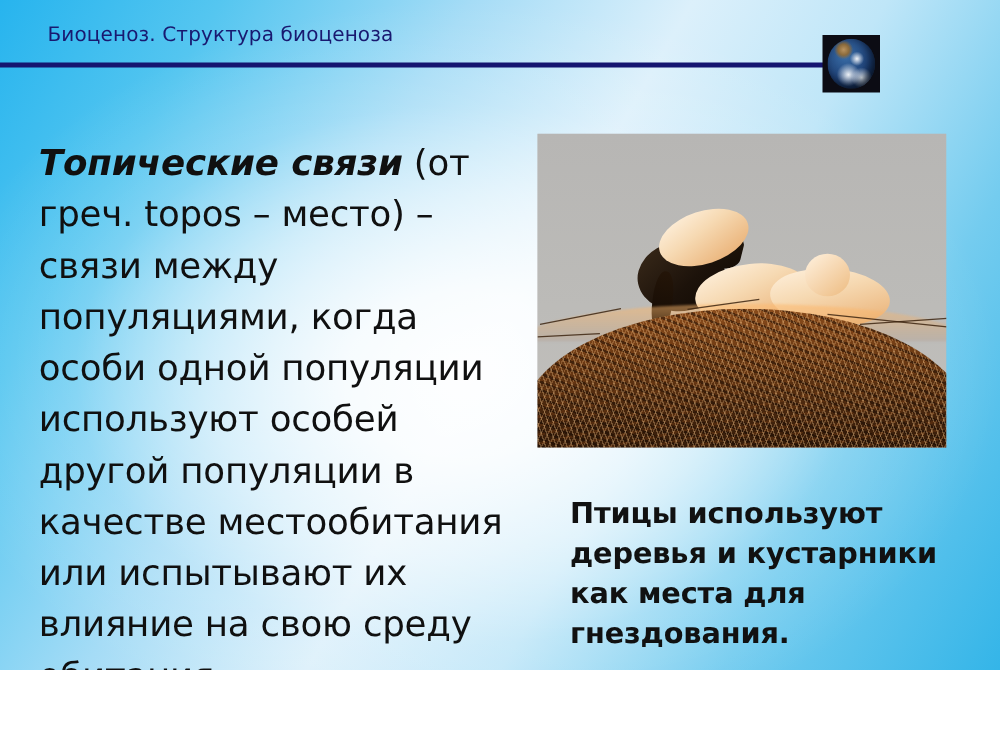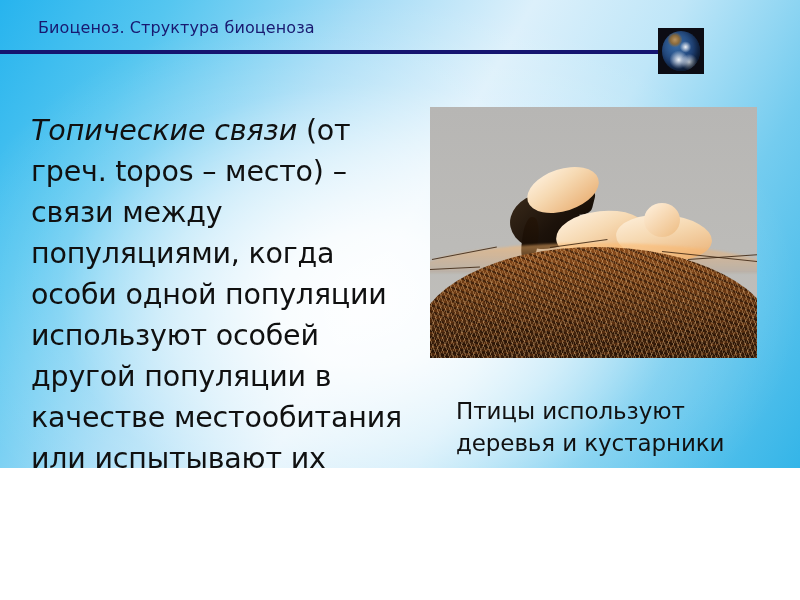--- a/index.html
+++ b/index.html
@@ -11,21 +11,21 @@
     width: 800px;
     height: 600px;
     overflow: hidden;
     font-family: "DejaVu Sans", "Liberation Sans", sans-serif;
   }
 
   
   #slide {
     position: relative;
     width: 800px;
-    height: 468px;
+    height: 536px;
     overflow: hidden;
     background-color: #34b6ea;
     background-image:
       radial-gradient(ellipse 430px 300px at 370px 300px,
                       rgba(255,255,255,0.97) 0%,
                       rgba(255,255,255,0.88) 22%,
                       rgba(255,255,255,0.55) 48%,
                       rgba(255,255,255,0.16) 72%,
                       rgba(255,255,255,0.00) 100%),
       linear-gradient(120deg,
@@ -88,21 +88,21 @@
     position: absolute;
     left: 31px;
     top: 110px;
     width: 392px;
     font-size: 28.5px;
     line-height: 41px;
     color: #101010;
     letter-spacing: -0.2px;
   }
   .body-text .lead {
-    font-weight: normal;
+    font-weight: bold;
     font-style: italic;
     letter-spacing: -0.1px;
   }
 
   
   .photo {
     position: absolute;
     left: 430px;
     top: 107px;
     width: 327px;
@@ -206,20 +206,21 @@
   
   .caption {
     position: absolute;
     left: 456px;
     top: 395px;
     width: 300px;
     font-size: 23px;
     line-height: 32px;
     color: #111111;
     letter-spacing: -0.1px;
+    font-weight: bold;
   }
 
   
   .slide-no {
     position: absolute;
     left: 746px;
     top: 556px;
     font-size: 18px;
     color: #141470;
   }

